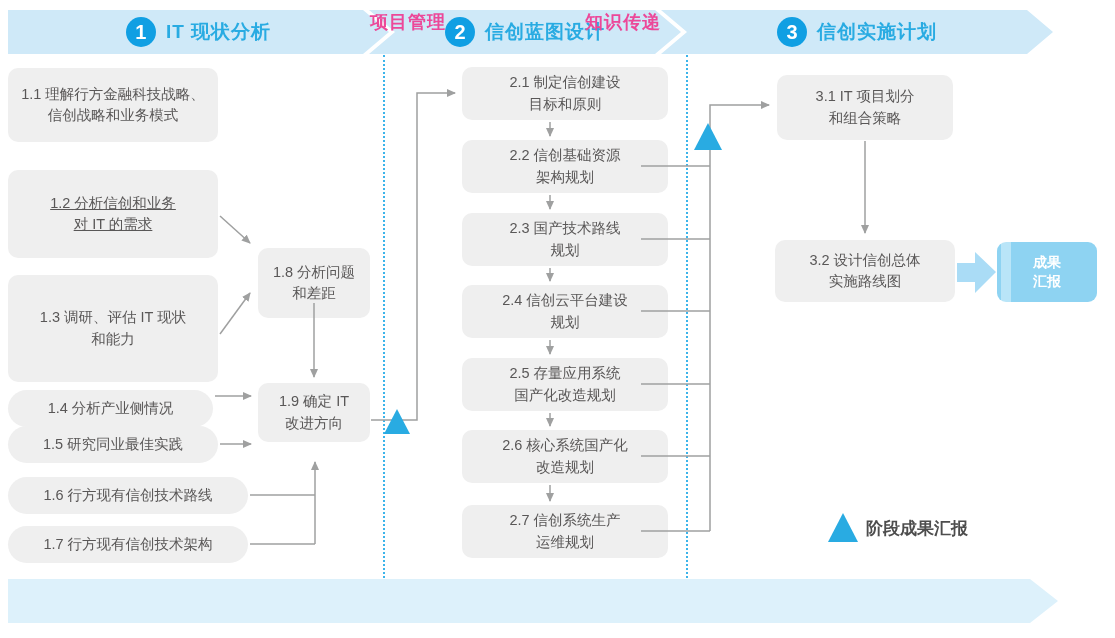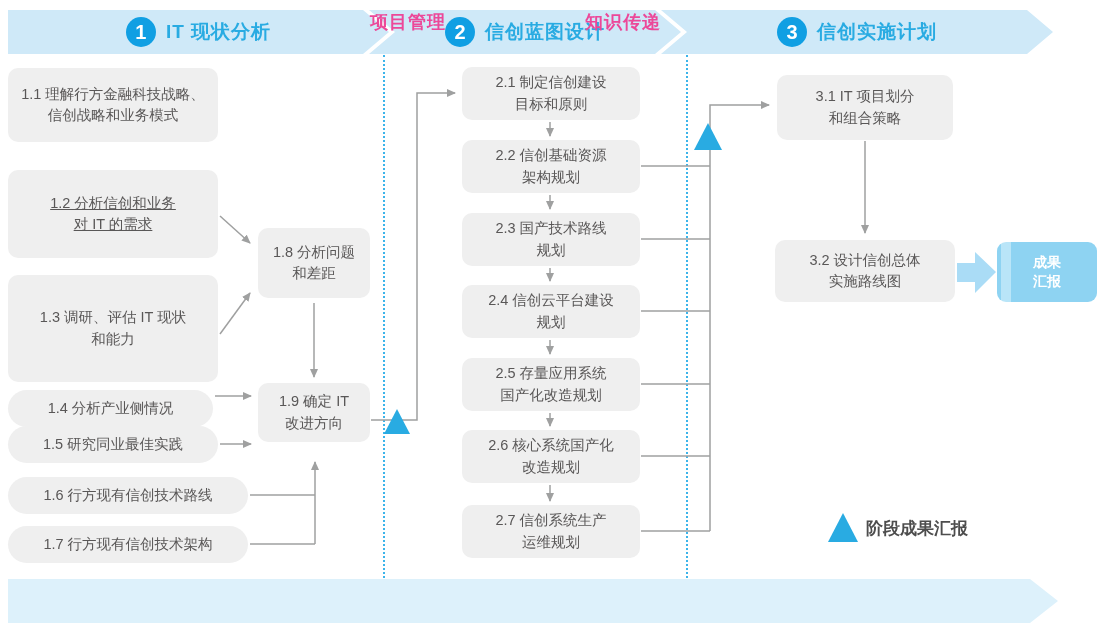--- a/index.html
+++ b/index.html
@@ -32,25 +32,25 @@
   .pill { border-radius:19px; }
 
   
   #b11 { left:8px;  top:68px;  width:210px; height:74px; }
   #b12 { left:8px;  top:170px; width:210px; height:88px;text-decoration:underline; }
   #b13 { left:8px;  top:275px; width:210px; height:107px; }
   #b14 { left:8px;  top:390px; width:205px; height:37px; }
   #b15 { left:8px;  top:426px; width:210px; height:37px; }
   #b16 { left:8px;  top:477px; width:240px; height:37px; }
   #b17 { left:8px;  top:526px; width:240px; height:37px; }
-  #b18 { left:258px; top:228px; width:112px; height:70px; }
+  #b18 { left:258px; top:248px; width:112px; height:70px; }
   #b19 { left:258px; top:383px; width:112px; height:59px; }
 
   
-  .p2 { left:462px; width:178px; height:53px; }
+  .p2 { left:462px; width:206px; height:53px; }
   #b21 { top:67px; }  #b22 { top:140px; } #b23 { top:213px; }
   #b24 { top:285px; } #b25 { top:358px; } #b26 { top:430px; }
   #b27 { top:505px; }
 
   
   #b31 { left:777px; top:75px;  width:176px; height:65px; }
   #b32 { left:775px; top:240px; width:180px; height:62px; }
   #deliverable { position:absolute; left:997px; top:242px; width:100px; height:60px;
         border-radius:9px; color:#ffffff; font-weight:bold; font-size:14px;
         line-height:1.35; text-align:center; display:flex; align-items:center;

